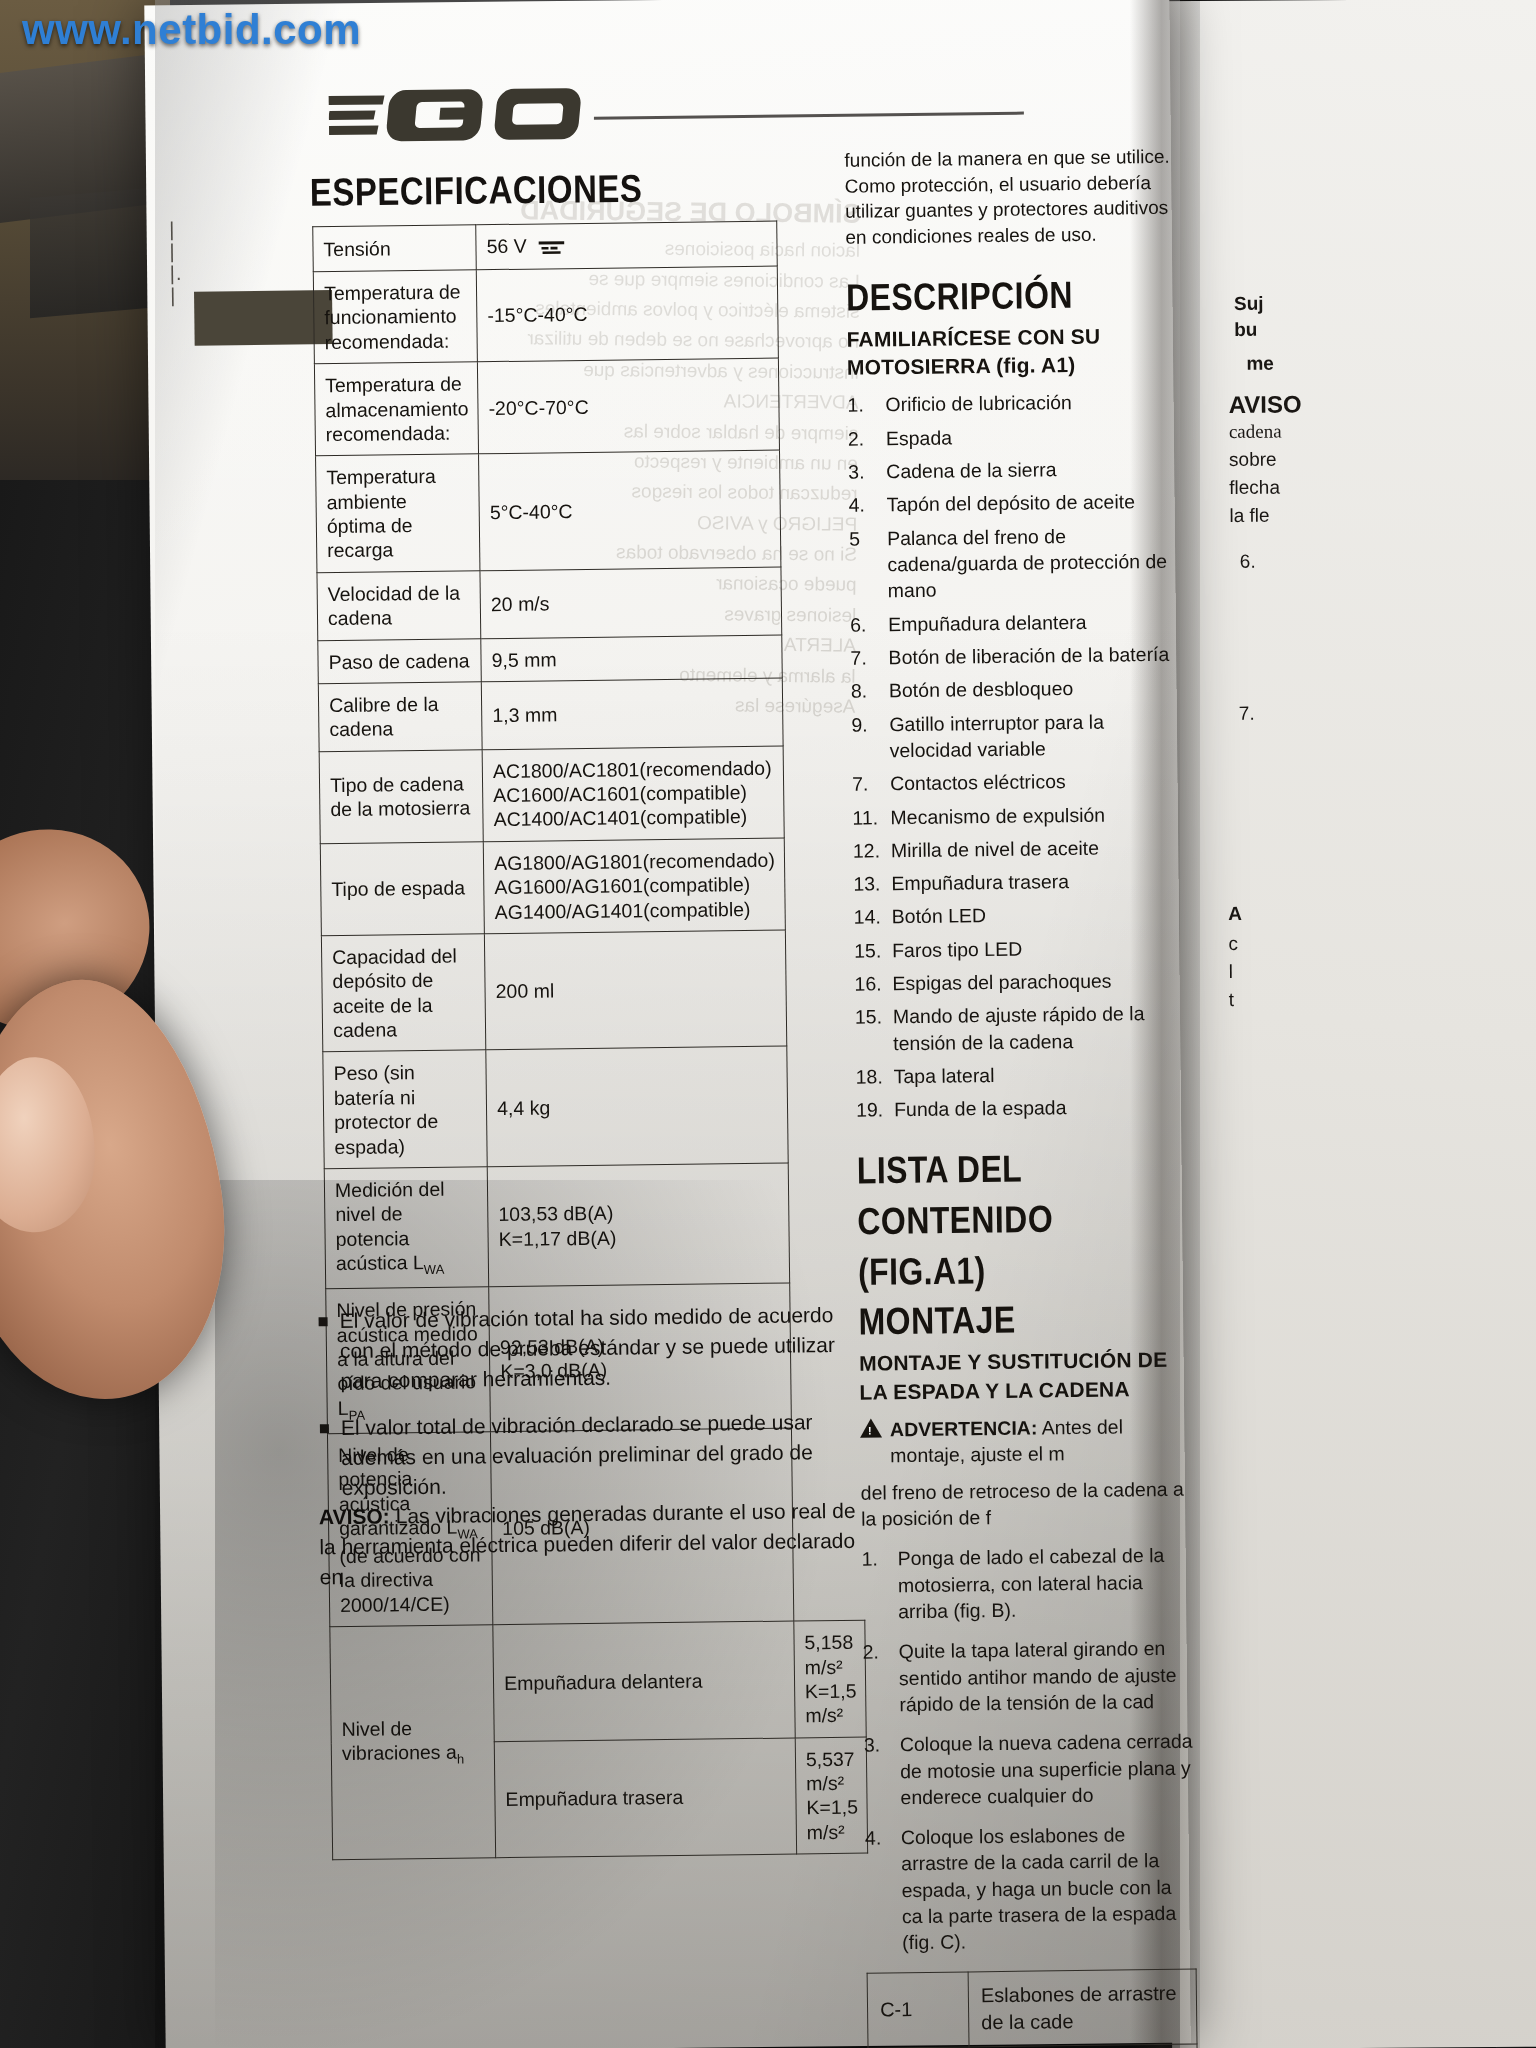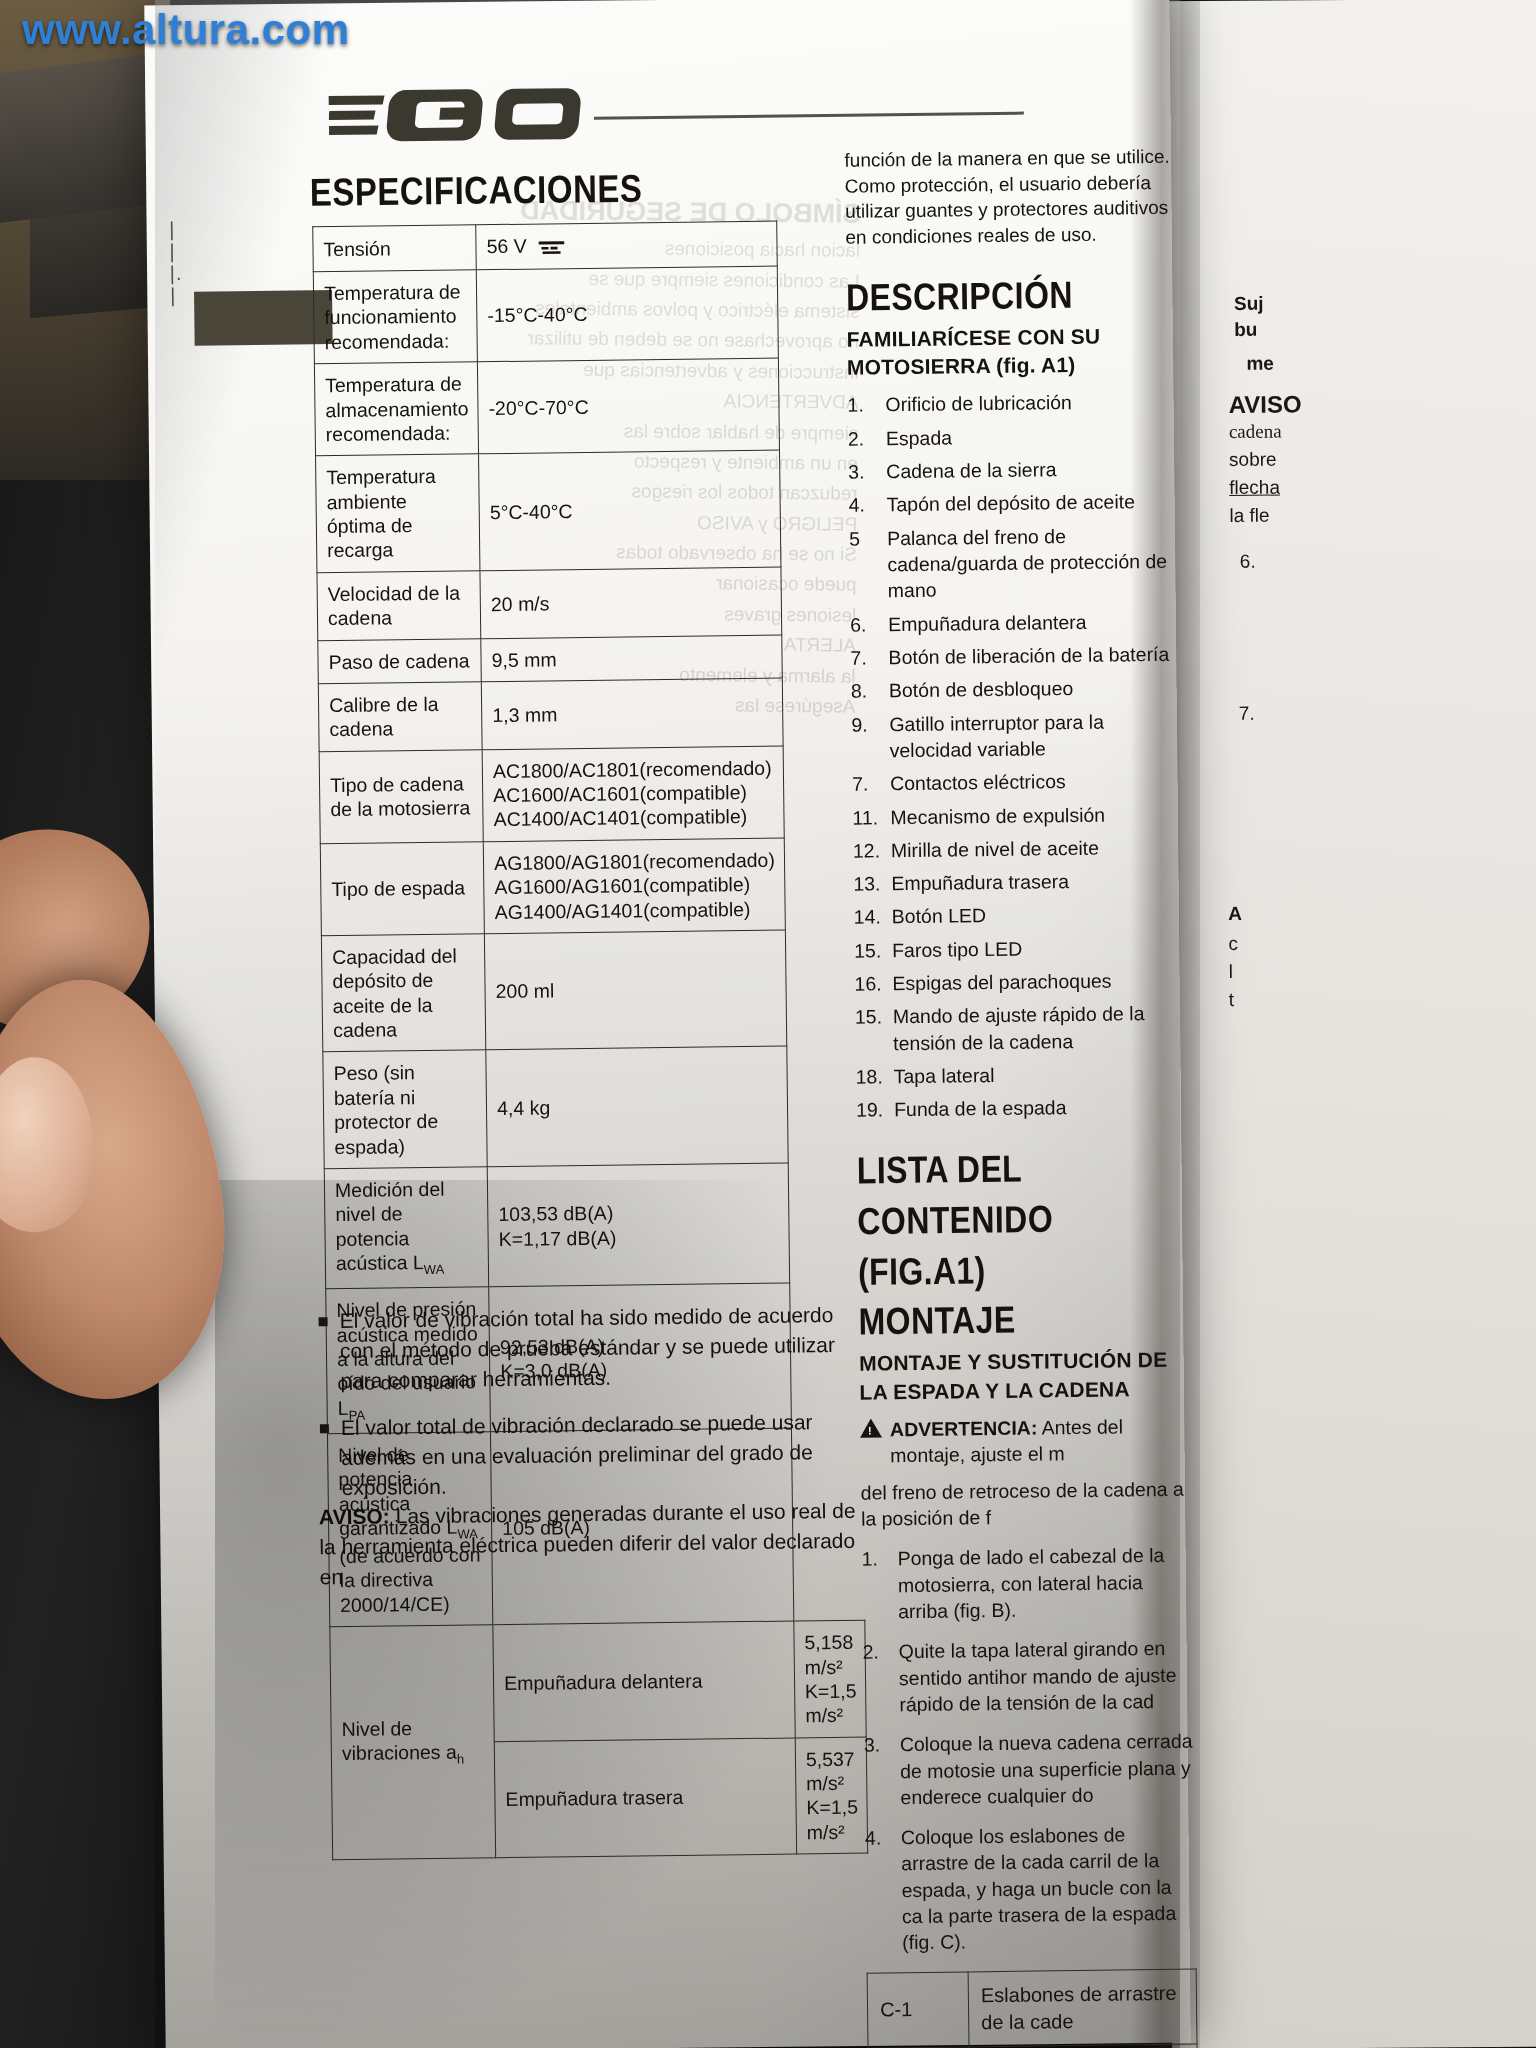--- a/index.html
+++ b/index.html
@@ -233,21 +233,21 @@
 
   <div class="page-right"></div>
 
   <div class="rpage-content">
     <div class="blk" style="left:56px;top:290px;text-align:center;"><b>Suj</b></div>
     <div class="blk" style="left:56px;top:316px;"><b>bu</b></div>
     <div class="blk" style="left:56px;top:350px;margin-left:12px;"><b>me</b></div>
     <div class="blk" style="left:50px;top:388px;font-size:24px;font-weight:bold;"><span>AVISO</span></div>
     <div class="blk" style="left:50px;top:418px;font-family:Liberation Serif, serif;"><span>cadena</span></div>
     <div class="blk" style="left:50px;top:446px;"><span>sobre</span></div>
-    <div class="blk" style="left:50px;top:474px;text-decoration:underline;"><span>flecha</span></div>
+    <div class="blk" style="left:50px;top:474px;"><span>flecha</span></div>
     <div class="blk" style="left:50px;top:502px;"><span>la fle</span></div>
     <div class="blk" style="left:60px;top:548px;"><span>6.</span></div>
     <div class="blk" style="left:58px;top:700px;"><span>7.</span></div>
     <div class="blk" style="left:46px;top:900px;font-weight:bold;"><span>A</span></div>
     <div class="blk" style="left:46px;top:930px;"><span>c</span></div>
     <div class="blk" style="left:46px;top:958px;"><span>l</span></div>
     <div class="blk" style="left:46px;top:986px;"><span>t</span></div>
   </div>
 
   <div class="page-left"></div>
@@ -533,13 +533,13 @@
   </div>
 
   <div class="shadow-blob"></div>
 </div>
 
 <div class="finger2"></div>
 <div class="thumb">
   <div class="nail"></div>
 </div>
 
-<div class="watermark">www.altura.com</div>
+<div class="watermark">www.netbid.com</div>
 
 </body></html>

